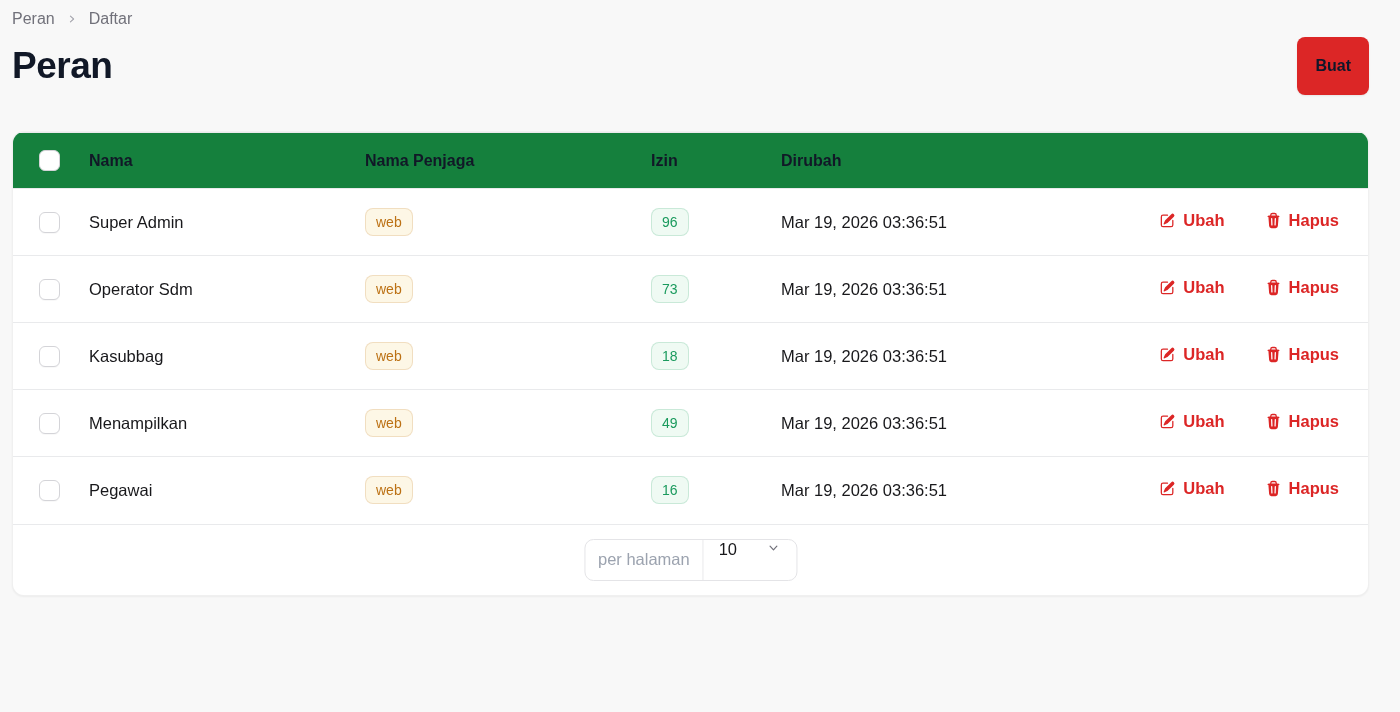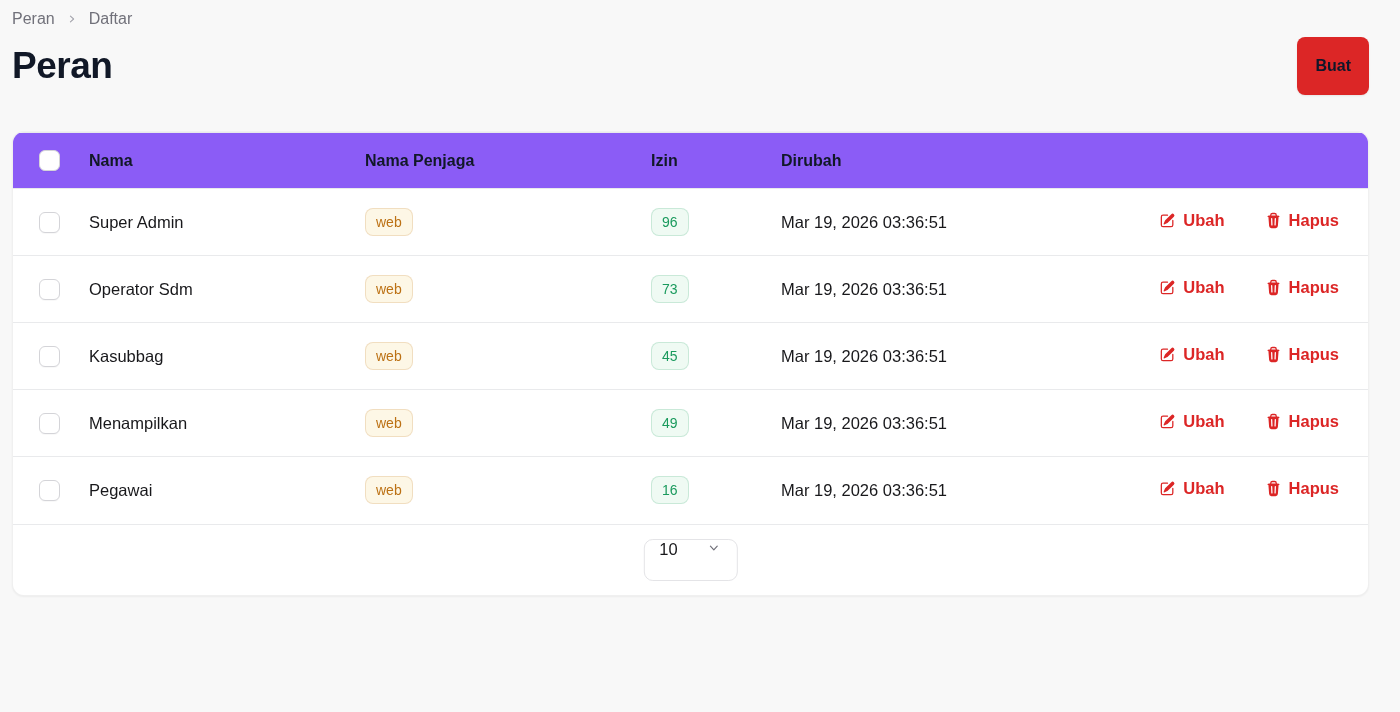--- a/index.html
+++ b/index.html
@@ -51,21 +51,21 @@
   .search-input::placeholder { color: #9ca3af; }
 
   
   table { width: 100%; border-collapse: collapse; table-layout: fixed; }
   col.c-check { width: 76px; }
   col.c-name { width: 276px; }
   col.c-guard { width: 286px; }
   col.c-perm { width: 130px; }
   col.c-date { width: auto; }
   col.c-actions { width: 330px; }
-  thead tr { background: #8b5cf6; }
+  thead tr { background: #15803d; }
   th, td { text-align: left; vertical-align: middle; border-top: 1px solid #e9eaec; }
   th { height: 56px; font-size: 16px; font-weight: 700; color: #111827; }
   td { height: 67px; font-size: 16.5px; color: #18181b; }
   .cell-check { padding-left: 26px; }
   .checkbox {
     appearance: none; -webkit-appearance: none; width: 21px; height: 21px;
     border: 1px solid #d4d4d8; border-radius: 6px; background: #fff;
     cursor: pointer; display: block; box-shadow: 0 1px 1px rgba(0,0,0,0.03);
   }
   .badge {
@@ -196,21 +196,21 @@
                   <span>Hapus</span>
                 </button>
           </span></td>
         </tr>
         <tr>
           <td class="cell-check">
               <input type="checkbox" class="checkbox" style="">
             </td>
           <td>Kasubbag</td>
           <td><span class="badge badge-amber">web</span></td>
-          <td><span class="badge badge-green">45</span></td>
+          <td><span class="badge badge-green">18</span></td>
           <td>Mar 19, 2026 03:36:51</td>
           <td class="cell-actions"><span class="actions">
             <button class="action-link">
                   <svg viewBox="0 0 20 20" fill="currentColor">
                     <path d="M5.433 13.917l1.262-3.155A4 4 0 017.58 9.42l6.92-6.918a2.121 2.121 0 013 3l-6.92 6.918c-.383.383-.84.685-1.343.886l-3.154 1.262a.5.5 0 01-.65-.65z"></path>
                     <path d="M3.5 5.75c0-.69.56-1.25 1.25-1.25H10A.75.75 0 0010 3H4.75A2.75 2.75 0 002 5.75v9.5A2.75 2.75 0 004.75 18h9.5A2.75 2.75 0 0017 15.25V10a.75.75 0 00-1.5 0v5.25c0 .69-.56 1.25-1.25 1.25h-9.5c-.69 0-1.25-.56-1.25-1.25v-9.5z"></path>
                   </svg>
                   <span>Ubah</span>
                 </button>
             <button class="action-link">
@@ -267,20 +267,21 @@
                   </svg>
                   <span>Hapus</span>
                 </button>
           </span></td>
         </tr>
       </tbody>
     </table>
 
     <div class="card-footer">
       <div class="per-page-group">
+        <span class="per-page-label">per halaman</span>
         <span class="per-page-select">
           <span>10</span>
           <span class="chevron-down-icon">
             <svg viewBox="0 0 20 20" fill="currentColor">
                 <path fill-rule="evenodd" d="M5.23 7.21a.75.75 0 011.06.02L10 11.168l3.71-3.938a.75.75 0 111.08 1.04l-4.25 4.5a.75.75 0 01-1.08 0l-4.25-4.5a.75.75 0 01.02-1.06z" clip-rule="evenodd"></path>
               </svg>
           </span>
         </span>
       </div>
     </div>

